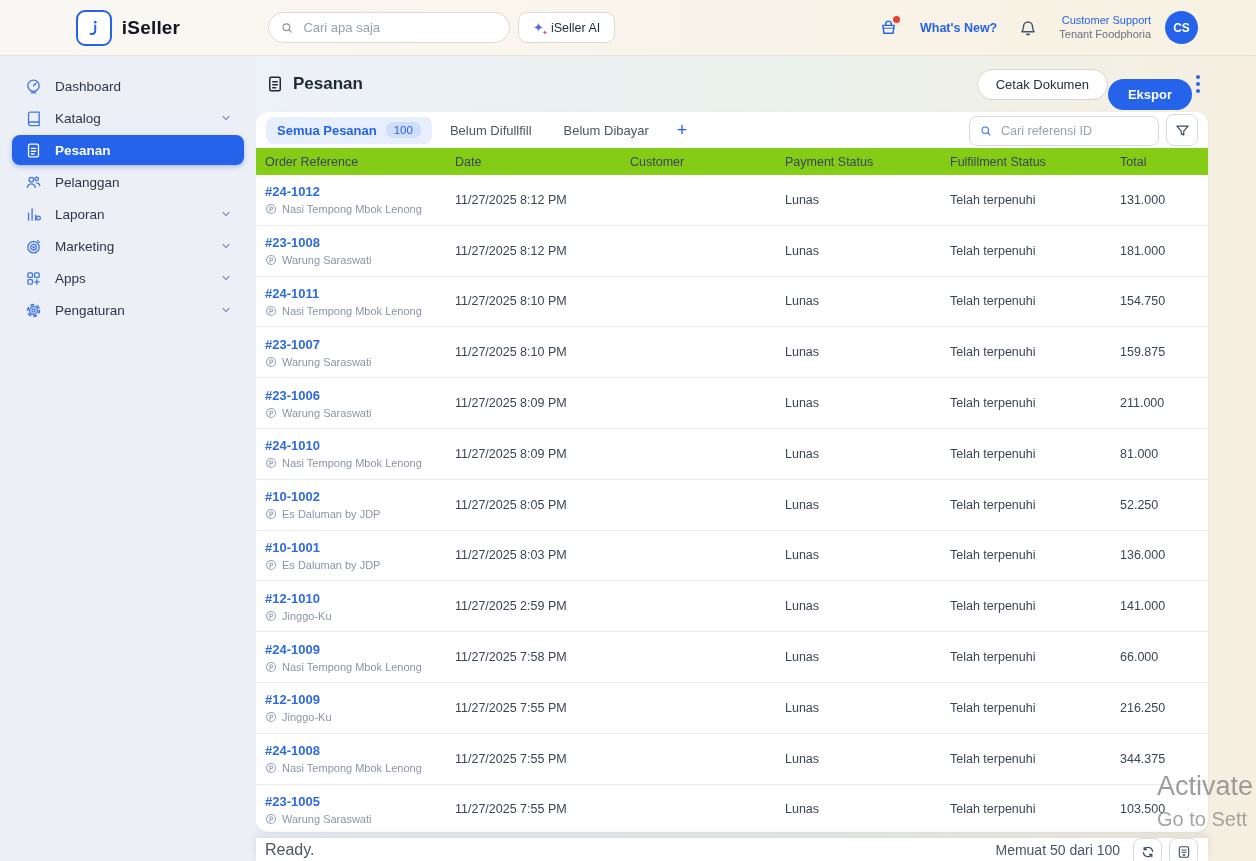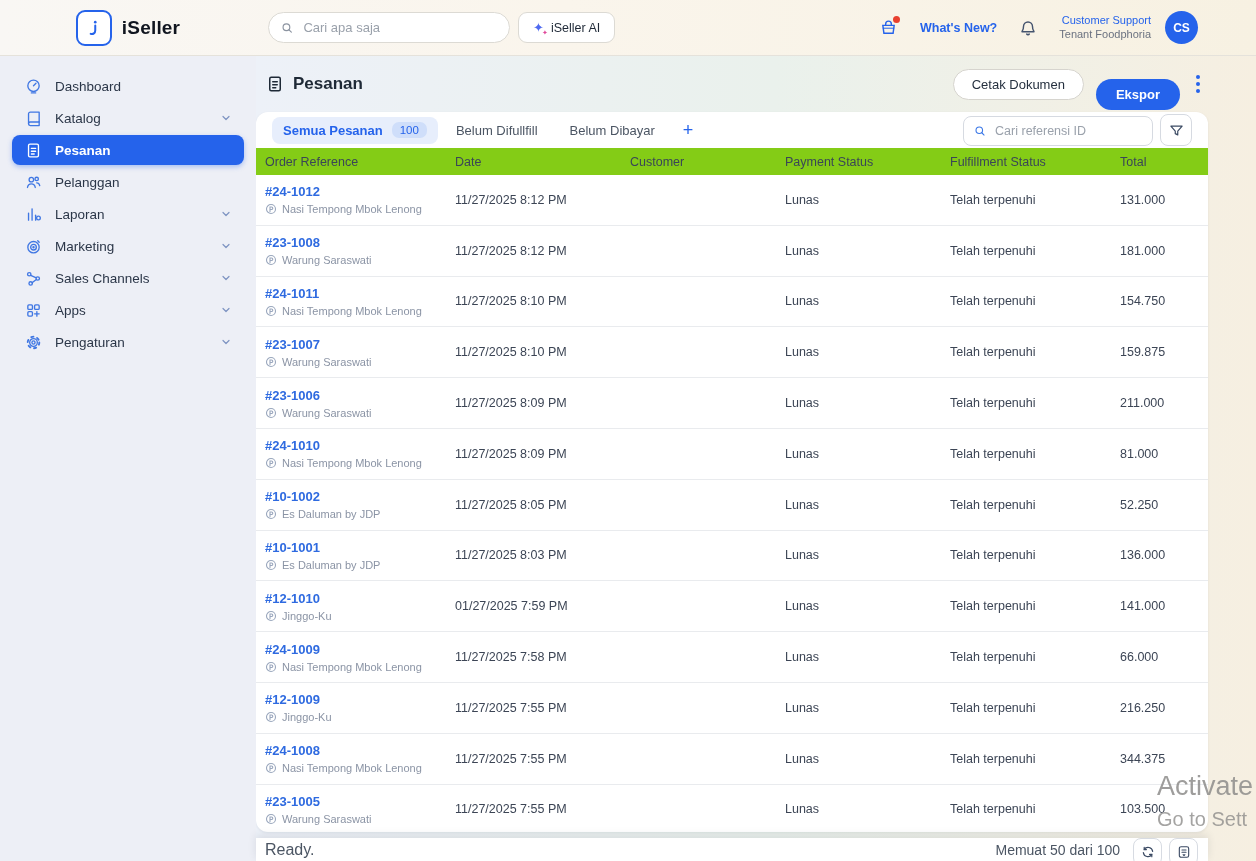--- a/index.html
+++ b/index.html
@@ -58,38 +58,38 @@
   .nav-item .chev{margin-left:auto;display:flex;color:#7e93c2;}
   .nav-item.active{background:#2563eb;color:#fff;font-weight:700;box-shadow:0 2px 5px rgba(37,99,235,.35);}
   .nav-item.active .nav-ic{color:#fff;}
   
   .main{
     position:absolute;left:256px;top:56px;width:1000px;height:805px;
     background:linear-gradient(90deg,#edf1f8 0%,#eaf1ec 52%,#f6efe1 100%);
   }
   .page-header{position:absolute;left:0;top:0;width:1000px;height:56px;display:flex;align-items:center;}
   .page-title{display:flex;align-items:center;gap:9px;margin-left:10px;font-size:17px;font-weight:700;color:#1e2936;}
-  .hdr-actions{margin-left:auto;margin-right:52px;display:flex;align-items:center;gap:12px;}
+  .hdr-actions{margin-left:auto;margin-right:52px;display:flex;align-items:center;}
   .btn-secondary{
     height:31px;padding:0 18px;border-radius:16px;background:#fff;border:1px solid #d6d4ce;
     font-size:13px;color:#25303f;display:flex;align-items:center;cursor:pointer;font-family:"Liberation Sans",sans-serif;
   }
   .btn-primary{
     height:31px;padding:0 20px;border-radius:16px;background:#2563eb;border:0;
     font-size:13px;font-weight:700;color:#fff;display:flex;align-items:center;cursor:pointer;font-family:"Liberation Sans",sans-serif;margin-top:20px;
   }
   .kebab{display:flex;flex-direction:column;gap:3px;padding:4px;cursor:pointer;}
   .kebab i{width:4px;height:4px;border-radius:50%;background:#2563eb;}
   
   .card{
     position:absolute;left:0;top:56px;width:952px;height:720px;
     background:#fff;border-radius:12px;box-shadow:0 1px 3px rgba(20,30,50,.07);
     overflow:hidden;
   }
-  .tabbar{height:36px;display:flex;align-items:center;padding:0 16px;gap:4px;}
+  .tabbar{height:36px;display:flex;align-items:center;padding:0 10px;gap:4px;}
   .tab-active{
     height:27px;background:#e7eefc;border-radius:8px;display:flex;align-items:center;gap:9px;
     padding:0 11px;cursor:pointer;
   }
   .tab-active .lbl{font-size:13px;font-weight:700;color:#2563eb;}
   .tab-badge{background:#cfdefa;border-radius:7px;font-size:11.5px;color:#2563eb;padding:2px 8px;}
   .tab{height:27px;display:flex;align-items:center;padding:0 14px;font-size:13px;color:#4b5563;cursor:pointer;}
   .tab-add{color:#2563eb;font-size:18px;font-weight:400;padding:0 10px;cursor:pointer;line-height:1;}
   .tab-tools{margin-left:auto;display:flex;align-items:flex-end;gap:7px;}
   .t-search{
@@ -244,37 +244,20 @@
       </span>
     <span class="nav-label">Marketing</span>
     <span class="chev">
         <svg width="12" height="12" viewBox="0 0 24 24" fill="none" stroke="currentColor" stroke-width="2.4" stroke-linecap="round" stroke-linejoin="round">
           <path d="M6 9 l6 6 6-6"></path>
         </svg>
       </span>
   </div>
   <div class="nav-item">
     <span class="nav-ic">
-        <svg width="17" height="17" viewBox="0 0 24 24" fill="none" stroke="currentColor" stroke-width="1.9" stroke-linecap="round">
-          <circle cx="6" cy="6" r="2.4"></circle>
-          <circle cx="18" cy="12" r="2.4"></circle>
-          <circle cx="8" cy="19" r="2.4"></circle>
-          <path d="M8 7.5 L16 11"></path>
-          <path d="M16 13.5 L10 18"></path>
-        </svg>
-      </span>
-    <span class="nav-label">Sales Channels</span>
-    <span class="chev">
-        <svg width="12" height="12" viewBox="0 0 24 24" fill="none" stroke="currentColor" stroke-width="2.4" stroke-linecap="round" stroke-linejoin="round">
-          <path d="M6 9 l6 6 6-6"></path>
-        </svg>
-      </span>
-  </div>
-  <div class="nav-item">
-    <span class="nav-ic">
         <svg width="17" height="17" viewBox="0 0 24 24" fill="none" stroke="currentColor" stroke-width="1.9" stroke-linecap="round" stroke-linejoin="round">
           <rect x="4" y="4" width="6.5" height="6.5" rx="1.5"></rect>
           <rect x="13.5" y="4" width="6.5" height="6.5" rx="1.5"></rect>
           <rect x="4" y="13.5" width="6.5" height="6.5" rx="1.5"></rect>
           <path d="M16.75 13.5v6.5M13.5 16.75h6.5"></path>
         </svg>
       </span>
     <span class="nav-label">Apps</span>
     <span class="chev">
         <svg width="12" height="12" viewBox="0 0 24 24" fill="none" stroke="currentColor" stroke-width="2.4" stroke-linecap="round" stroke-linejoin="round">
@@ -521,21 +504,21 @@
             <div class="store">
               <span class="ch-ic">
                 <svg width="12" height="12" viewBox="0 0 24 24" fill="none" stroke="currentColor" stroke-width="2.2" stroke-linecap="round">
                   <circle cx="12" cy="12" r="9"></circle>
                   <path d="M10 8 h3a2.5 2.5 0 0 1 0 5h-3zM10 8v9"></path>
                 </svg>
               </span>
               <span>Jinggo-Ku</span>
             </div>
           </div>
-          <div class="cell">01/27/2025 7:59 PM</div>
+          <div class="cell">11/27/2025 2:59 PM</div>
           <div class="cell"></div>
           <div class="cell">Lunas</div>
           <div class="cell">Telah terpenuhi</div>
           <div class="cell">141.000</div>
         </div>
 
         <div class="grid trow">
           <div class="cell ref-cell">
             <div class="oref">#24-1009</div>
             <div class="store">

